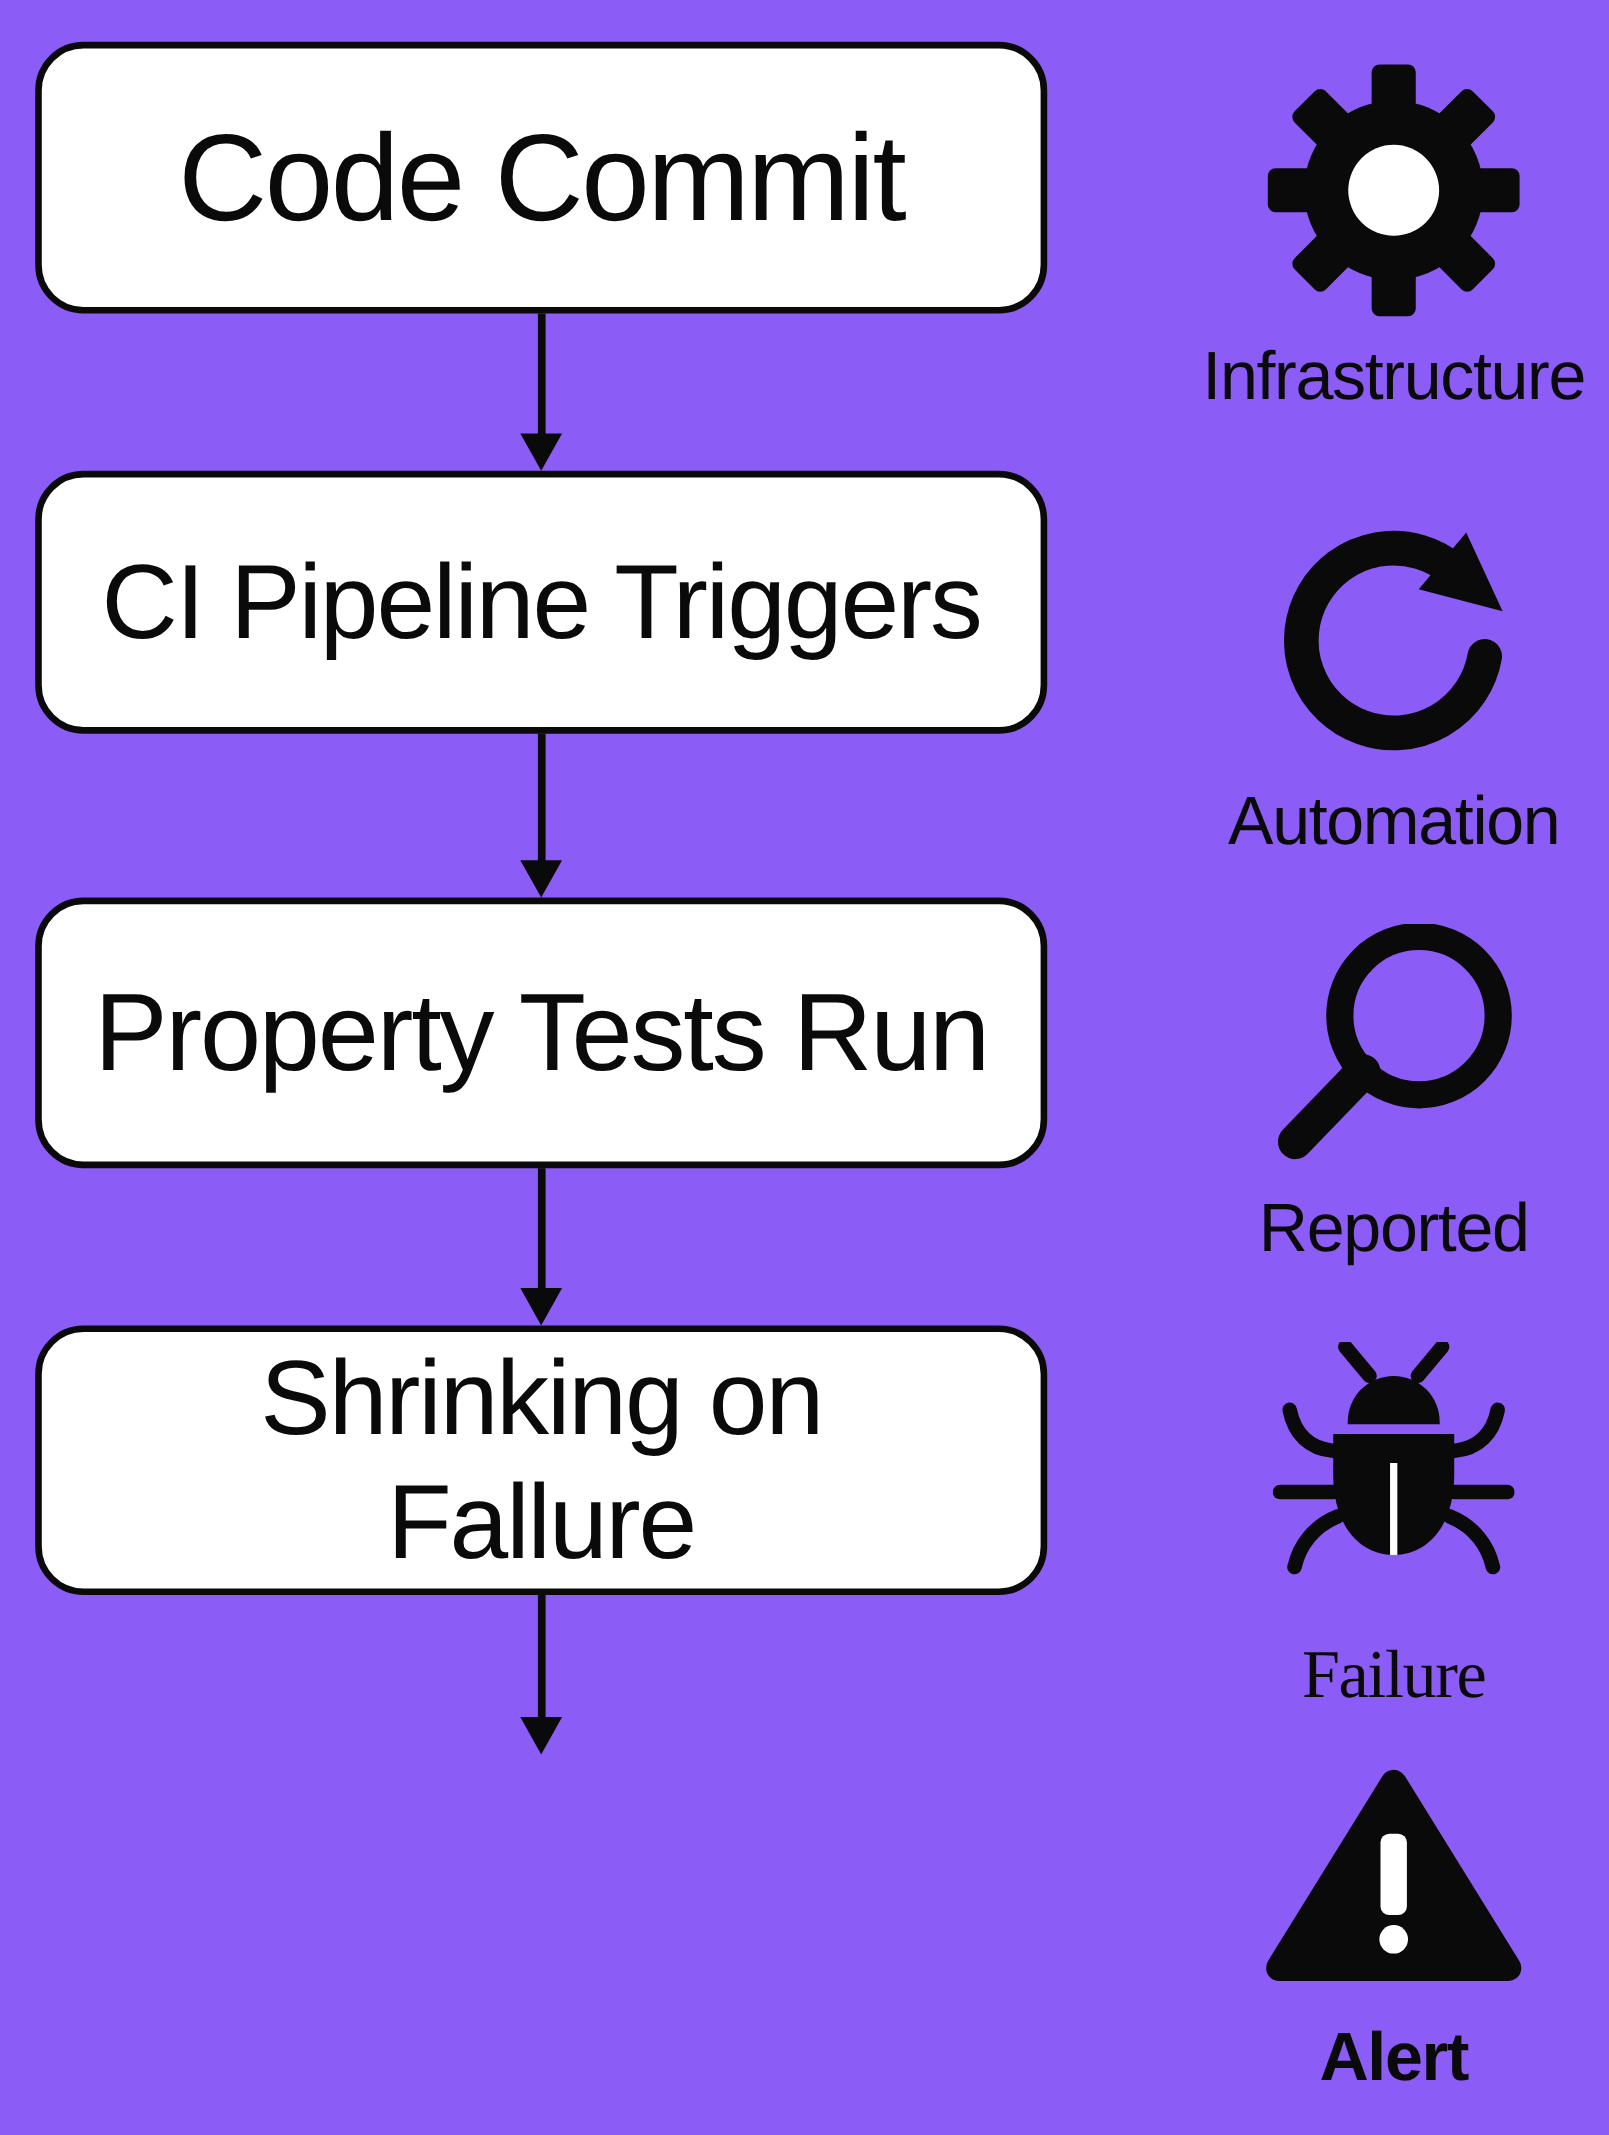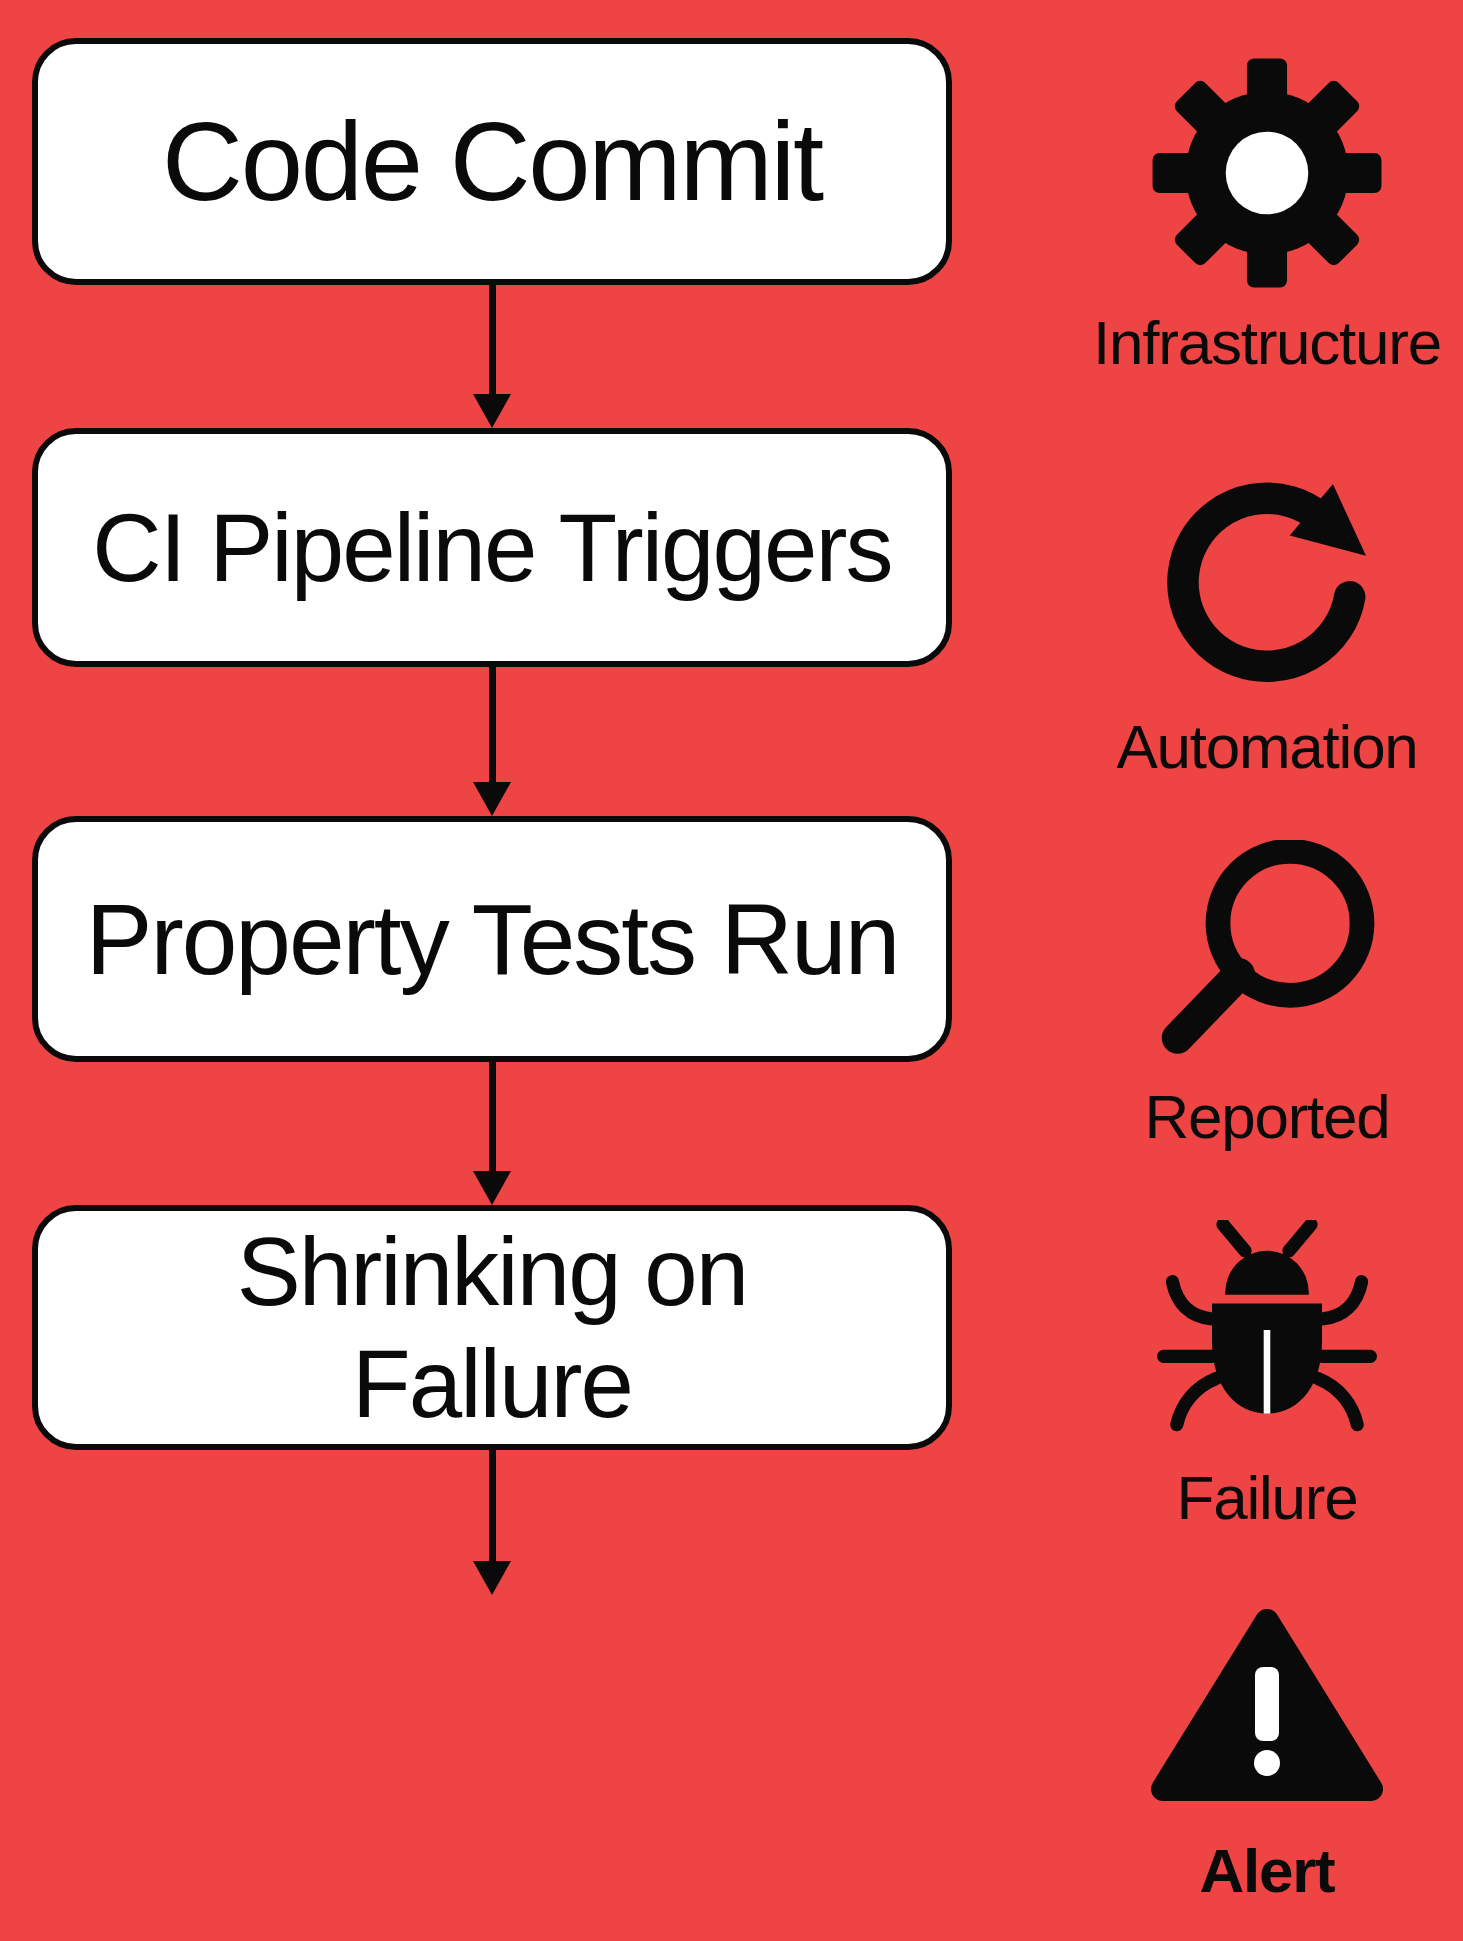--- a/index.html
+++ b/index.html
@@ -1,20 +1,20 @@
 <!DOCTYPE html>
 <html><head>
 <meta charset="utf-8">
 <style>
   html, body { margin: 0; padding: 0; background: #ffffff; }
   .canvas {
     position: relative;
     width: 1463px;
     height: 1941px;
-    background: #ef4444;
+    background: #8b5cf6;
     font-family: "Liberation Sans", sans-serif;
     overflow: hidden;
   }
 
   
   .flow-box {
     position: absolute;
     left: 32px;
     width: 920px;
     box-sizing: border-box;
@@ -65,21 +65,21 @@
   }
   .i1 { top: 55px; }
   .i2 { top: 473px; }
   .i3 { top: 840px; }
   .i4 { top: 1220px; }
   .i5 { top: 1605px; }
   .legend-label { font-size: 62px; letter-spacing: -0.02em; color: #0a0a0a; }
   .i1 .legend-label { margin-top: 16px; }
   .i2 .legend-label { margin-top: 28px; }
   .i3 .legend-label { margin-top: 16px; }
-  .i4 .legend-label { margin-top: 22px; }
+  .i4 .legend-label { margin-top: 48px; font-family: Liberation Serif, serif; }
   .i5 .legend-label { margin-top: 30px; font-weight: bold; }
 </style>
 </head>
 <body>
 
 <div class="canvas">
 
   <div class="flow-box b1">
     <span>Code Commit</span>
   </div>

